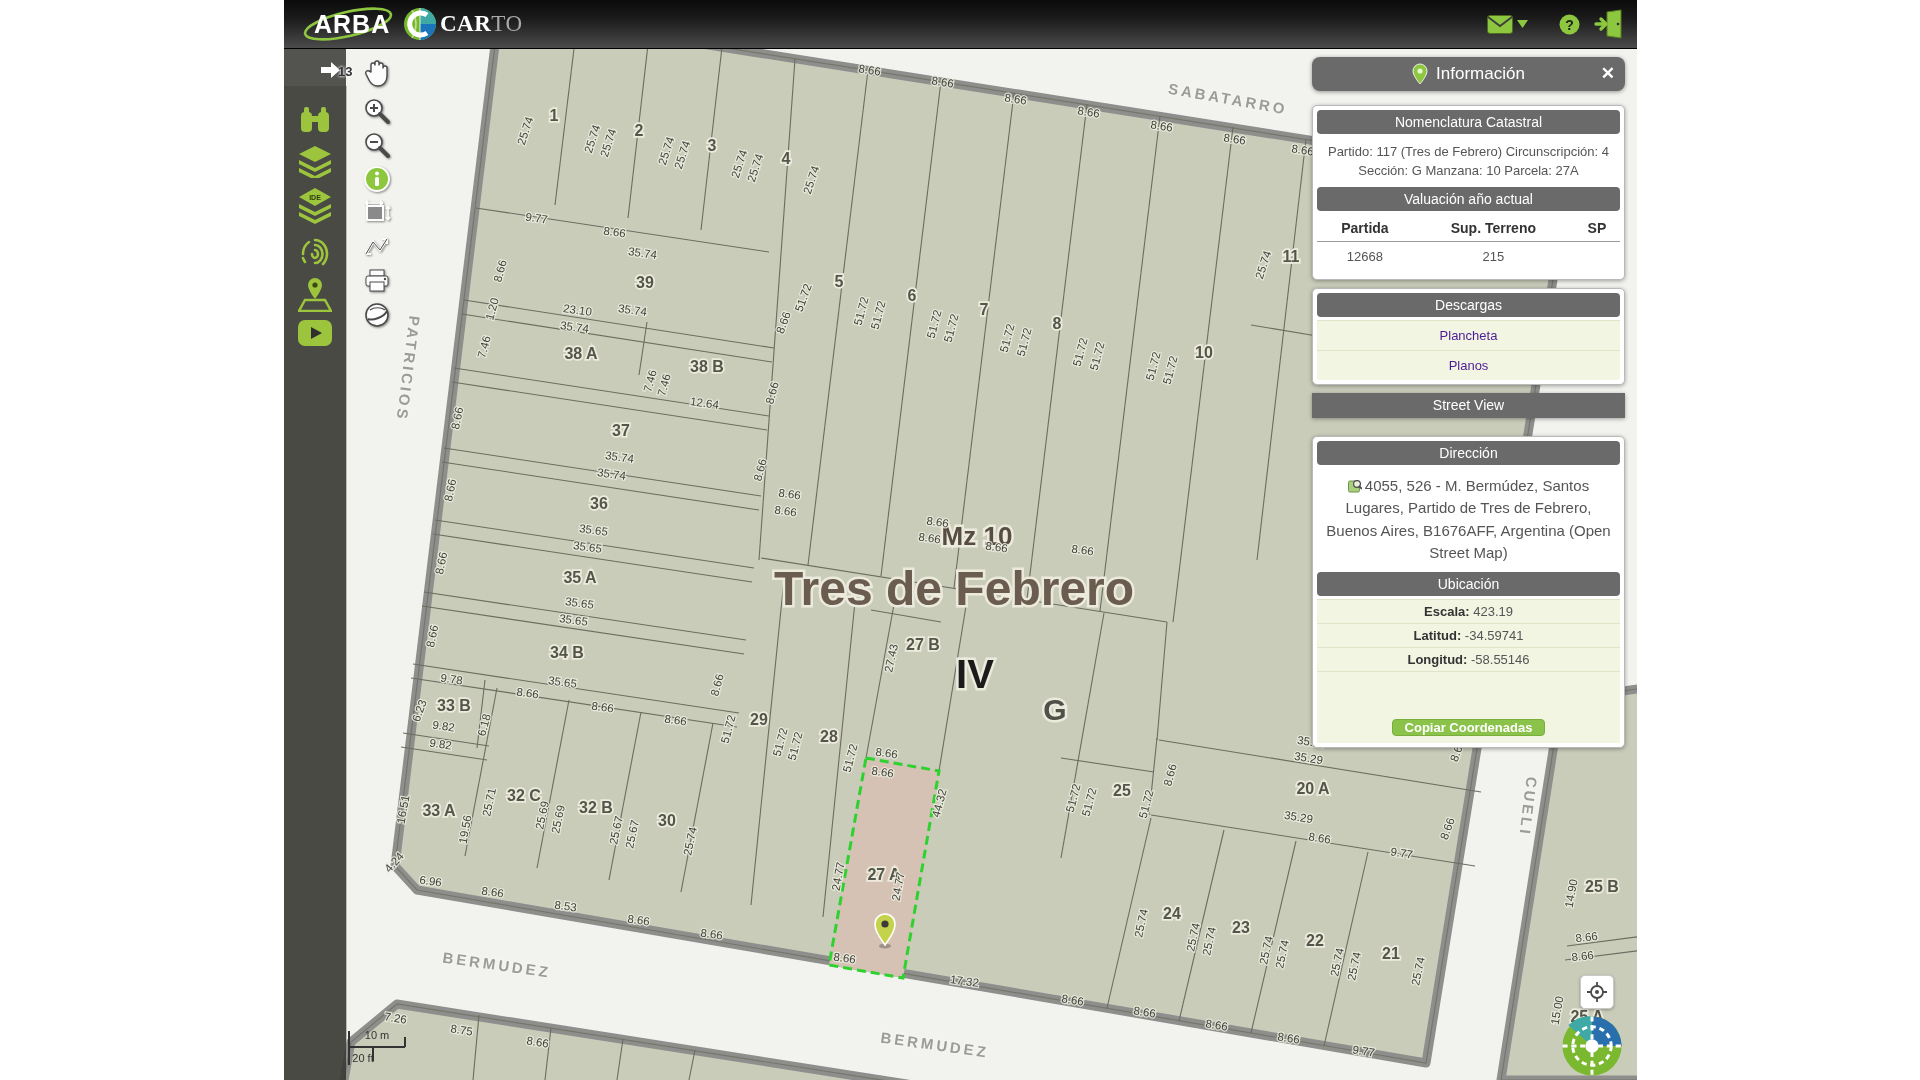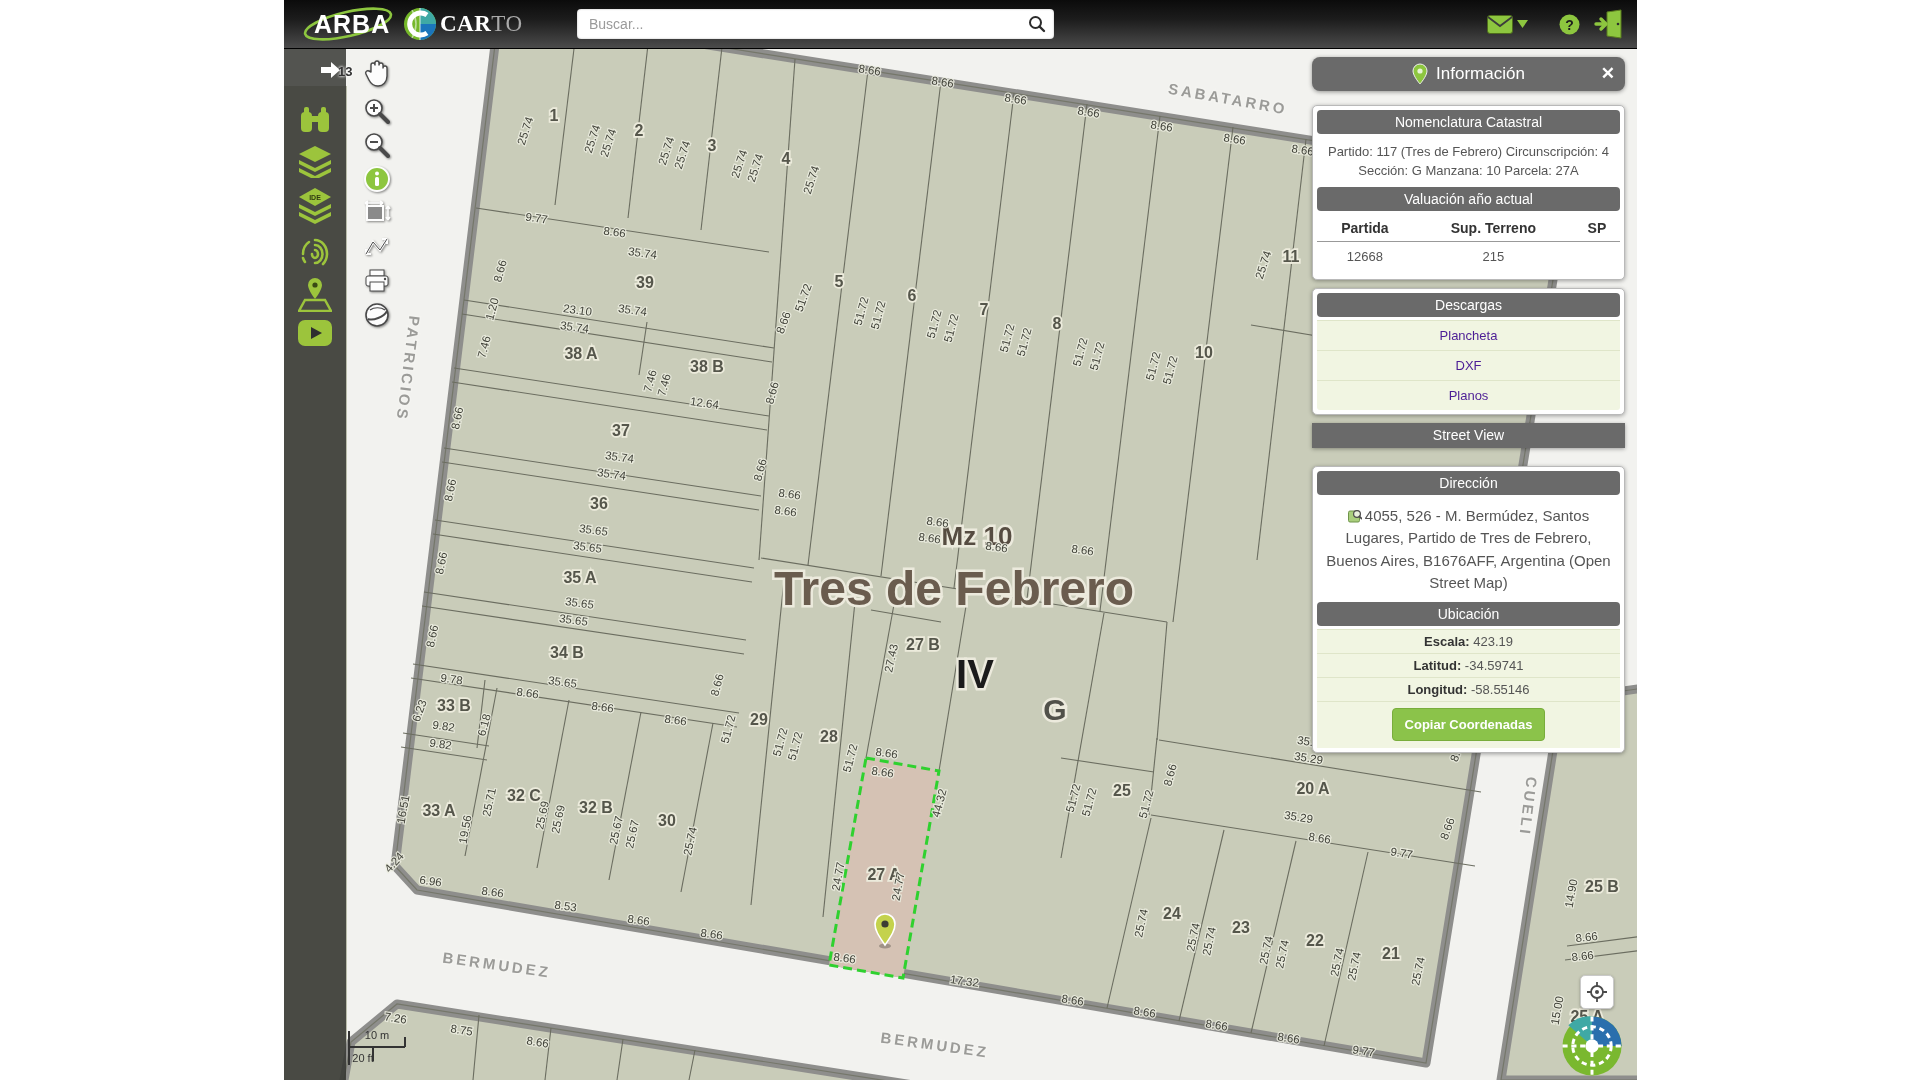--- a/index.html
+++ b/index.html
@@ -51,21 +51,21 @@
   .dl-item:first-of-type{border-top:none;border-radius:3px 3px 0 0;}
   .dl-item:last-of-type{border-radius:0 0 3px 3px;}
   .svbar{height:25px;background:#6a6a6a;border-radius:0;color:#fff;display:flex;align-items:center;justify-content:center;
     font-size:14px;cursor:pointer;box-shadow:0 1px 4px rgba(0,0,0,.35);margin:0 0 18px;}
   .dirbody{padding:7px 6px;text-align:center;line-height:1.5;font-size:15px;}
   .ubi-row{background:#f1f5e2;border-top:1px solid #dfe5c9;text-align:center;padding:4px 0;}
   .ubi-row:first-of-type{border-top:none;}
   .ubi-row b{color:#333;}
   .copy-row{background:#f1f5e2;border-top:1px solid #dfe5c9;text-align:center;padding:6px 0 7px;}
   .copy-btn{background:#8bc34a;border:1px solid #79ad3c;color:#fff;font-weight:bold;font-size:13px;
-    padding:8px 12px;border-radius:4px;cursor:pointer;font-family:"Liberation Sans",sans-serif;}
+    padding:0 12px;border-radius:4px;cursor:pointer;font-family:"Liberation Sans",sans-serif;margin-top:41px;}
 
   
   text{font-family:"Liberation Sans",sans-serif;}
   .g-street text{font-size:15px;font-weight:bold;fill:#9b9b98;letter-spacing:3px;paint-order:stroke;stroke:#f4f4f1;stroke-width:3px;}
   .g-pnum text{font-size:16px;font-weight:bold;fill:#55564b;paint-order:stroke;stroke:#ecebdc;stroke-width:3.5px;}
   .g-dim text{font-size:11.5px;fill:#42433a;paint-order:stroke;stroke:rgba(236,237,225,.85);stroke-width:2.5px;}
   .g-big text{font-weight:bold;paint-order:stroke;stroke:#eceadd;stroke-width:5px;}
 
   
   #scalebar{position:absolute;left:55px;top:1025px;z-index:21;}
@@ -338,29 +338,20 @@
     <div class="carto-logo">
       <svg width="36" height="36" viewBox="0 0 36 36">
         <circle cx="18" cy="18" r="16" fill="#76b82a"></circle>
         <path d="M18 2 a16 16 0 0 1 16 16 L18 18 Z" fill="#3fa9a5"></path>
         <path d="M34 18 a16 16 0 0 1 -16 16 L18 18 Z" fill="#1b75bb"></path>
         <path d="M25 9 a11 11 0 1 0 0 18" fill="none" stroke="#fff" stroke-width="5"></path>
         <path d="M10 4 q8 14 0 28 M18 2 v32" fill="none" stroke="rgba(255,255,255,.55)" stroke-width="1.5"></path>
       </svg>
       <span class="carto-text"><span>CAR</span><span class="lite">TO</span></span>
     </div>
-    <div class="searchwrap">
-      <input type="text" placeholder="Buscar..." style="">
-      <button class="search-btn">
-        <svg width="18" height="18" viewBox="0 0 18 18">
-          <circle cx="7.5" cy="7.5" r="5.5" fill="none" stroke="#2b2b2b" stroke-width="2"></circle>
-          <line x1="11.5" y1="11.5" x2="16" y2="16" stroke="#2b2b2b" stroke-width="2.4" stroke-linecap="round"></line>
-        </svg>
-      </button>
-    </div>
     <div class="tb-ico" style="left:1203px">
       <svg width="26" height="19" viewBox="0 0 26 19">
         <rect x="0.5" y="0.5" width="25" height="18" rx="2.5" fill="#8dc63f" stroke="#4e6c1c"></rect>
         <path d="M1 2 L13 11 L25 2" fill="none" stroke="#3c3c3c" stroke-width="1.8"></path>
       </svg>
     </div>
     <div class="tb-ico" style="left:1233px">
       <svg width="11" height="8" viewBox="0 0 11 8">
         <path d="M0 0 h11 L5.5 8 Z" fill="#8dc63f"></path>
       </svg>
@@ -528,21 +519,20 @@
           <td>215</td>
           <td></td>
         </tr>
             </tbody>
       </table>
     </div>
 
     <div class="pcard">
       <div class="sechead">Descargas</div>
       <div class="dl-item">Plancheta</div>
-      <div class="dl-item">DXF</div>
       <div class="dl-item">Planos</div>
     </div>
 
     <div class="svbar">Street View</div>
 
     <div class="pcard">
       <div class="sechead">Dirección</div>
       <div class="dirbody">
         <svg width="14" height="14" viewBox="0 0 14 14" style="vertical-align:-2px;margin-right:3px">
           <rect x="0.5" y="2" width="11" height="11" rx="1.5" fill="#a9ce7c" stroke="#6f944a"></rect>

